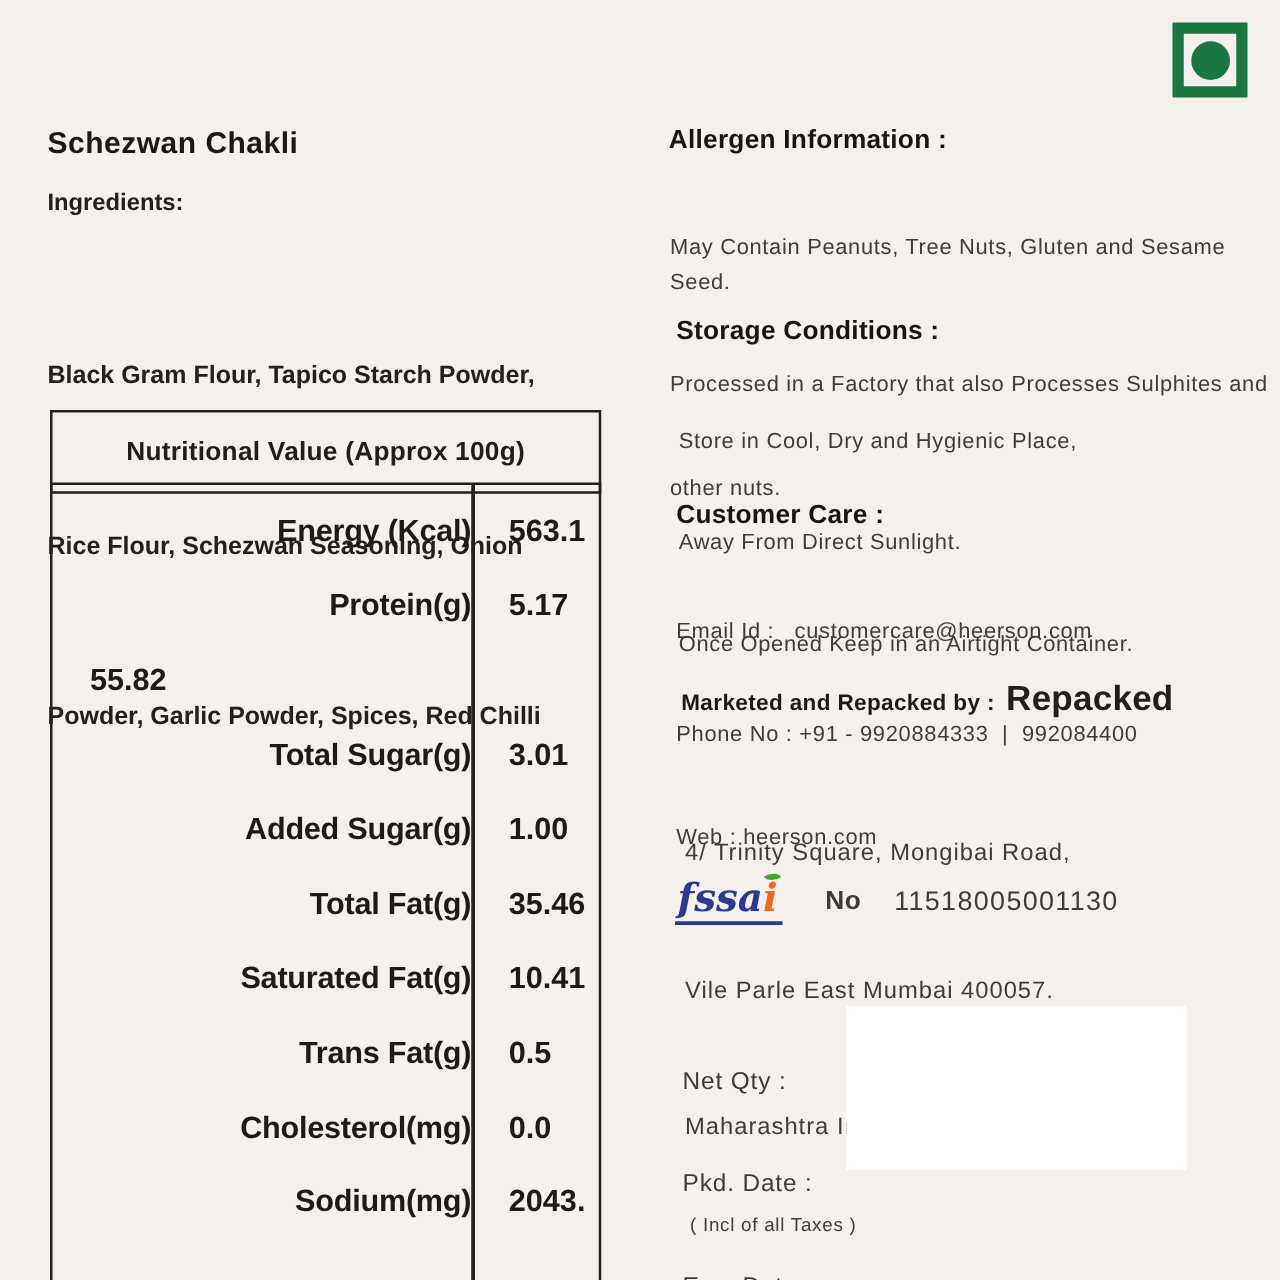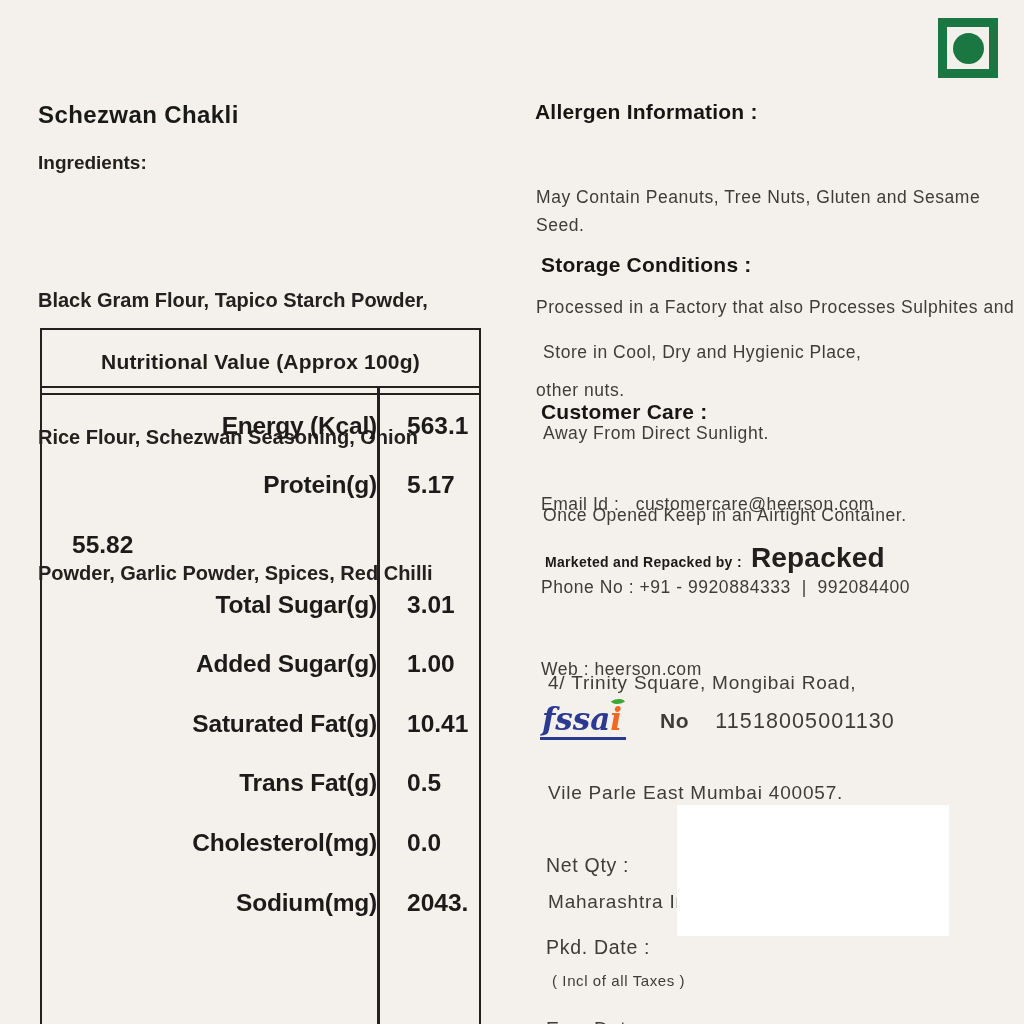--- a/index.html
+++ b/index.html
@@ -52,21 +52,21 @@
   .allergen-title { left:535px; top:100px; }
   .allergen-lines { left:536px; top:129px; width:480px; }
 
   .storage-title { left:541px; top:253px; }
   .storage-lines { left:543px; top:284px; line-height:27.3px; }
 
   .customer-title { left:541px; top:400px; }
   .customer-lines { left:541px; top:436px; }
 
   .marketed-row { left:545px; top:542px; display:flex; align-items:baseline; }
-  .marketed-label { font-size:14px; font-weight:800; letter-spacing:0.3px; color:#1b1a19;margin-top:10px; }
+  .marketed-label { font-size:18px; font-weight:800; letter-spacing:0.3px; color:#1b1a19;margin-top:10px; }
   .marketed-brand { font-size:28px; font-weight:800; letter-spacing:0.2px; color:#21201e; margin-left:9px; }
 
   .address-lines { left:548px; top:592px; font-size:19px; line-height:36.5px; letter-spacing:0.8px; color:#3e3c39; white-space:pre-wrap; }
 
   .fssai-row { left:540px; top:702px; display:flex; align-items:center; }
   .fssai-logo {
     position:relative;
     font-family:"DejaVu Serif", serif; font-style:italic; font-weight:700;
     font-size:31px; line-height:34px; color:#2b3990;
     border-bottom:3px solid #2b3990;
@@ -114,20 +114,24 @@
   <div class="nv-row">
     <div class="nv-value">55.82</div>
   </div>
   <div class="nv-row">
     <div class="nv-label">Total Sugar(g)</div>
     <div class="nv-value">3.01</div>
   </div>
   <div class="nv-row indent">
     <div class="nv-label">Added Sugar(g)</div>
     <div class="nv-value">1.00</div>
+  </div>
+  <div class="nv-row">
+    <div class="nv-label">Total Fat(g)</div>
+    <div class="nv-value">35.46</div>
   </div>
   <div class="nv-row indent">
     <div class="nv-label">Saturated Fat(g)</div>
     <div class="nv-value">10.41</div>
   </div>
   <div class="nv-row indent">
     <div class="nv-label">Trans Fat(g)</div>
     <div class="nv-value">0.5</div>
   </div>
   <div class="nv-row">

